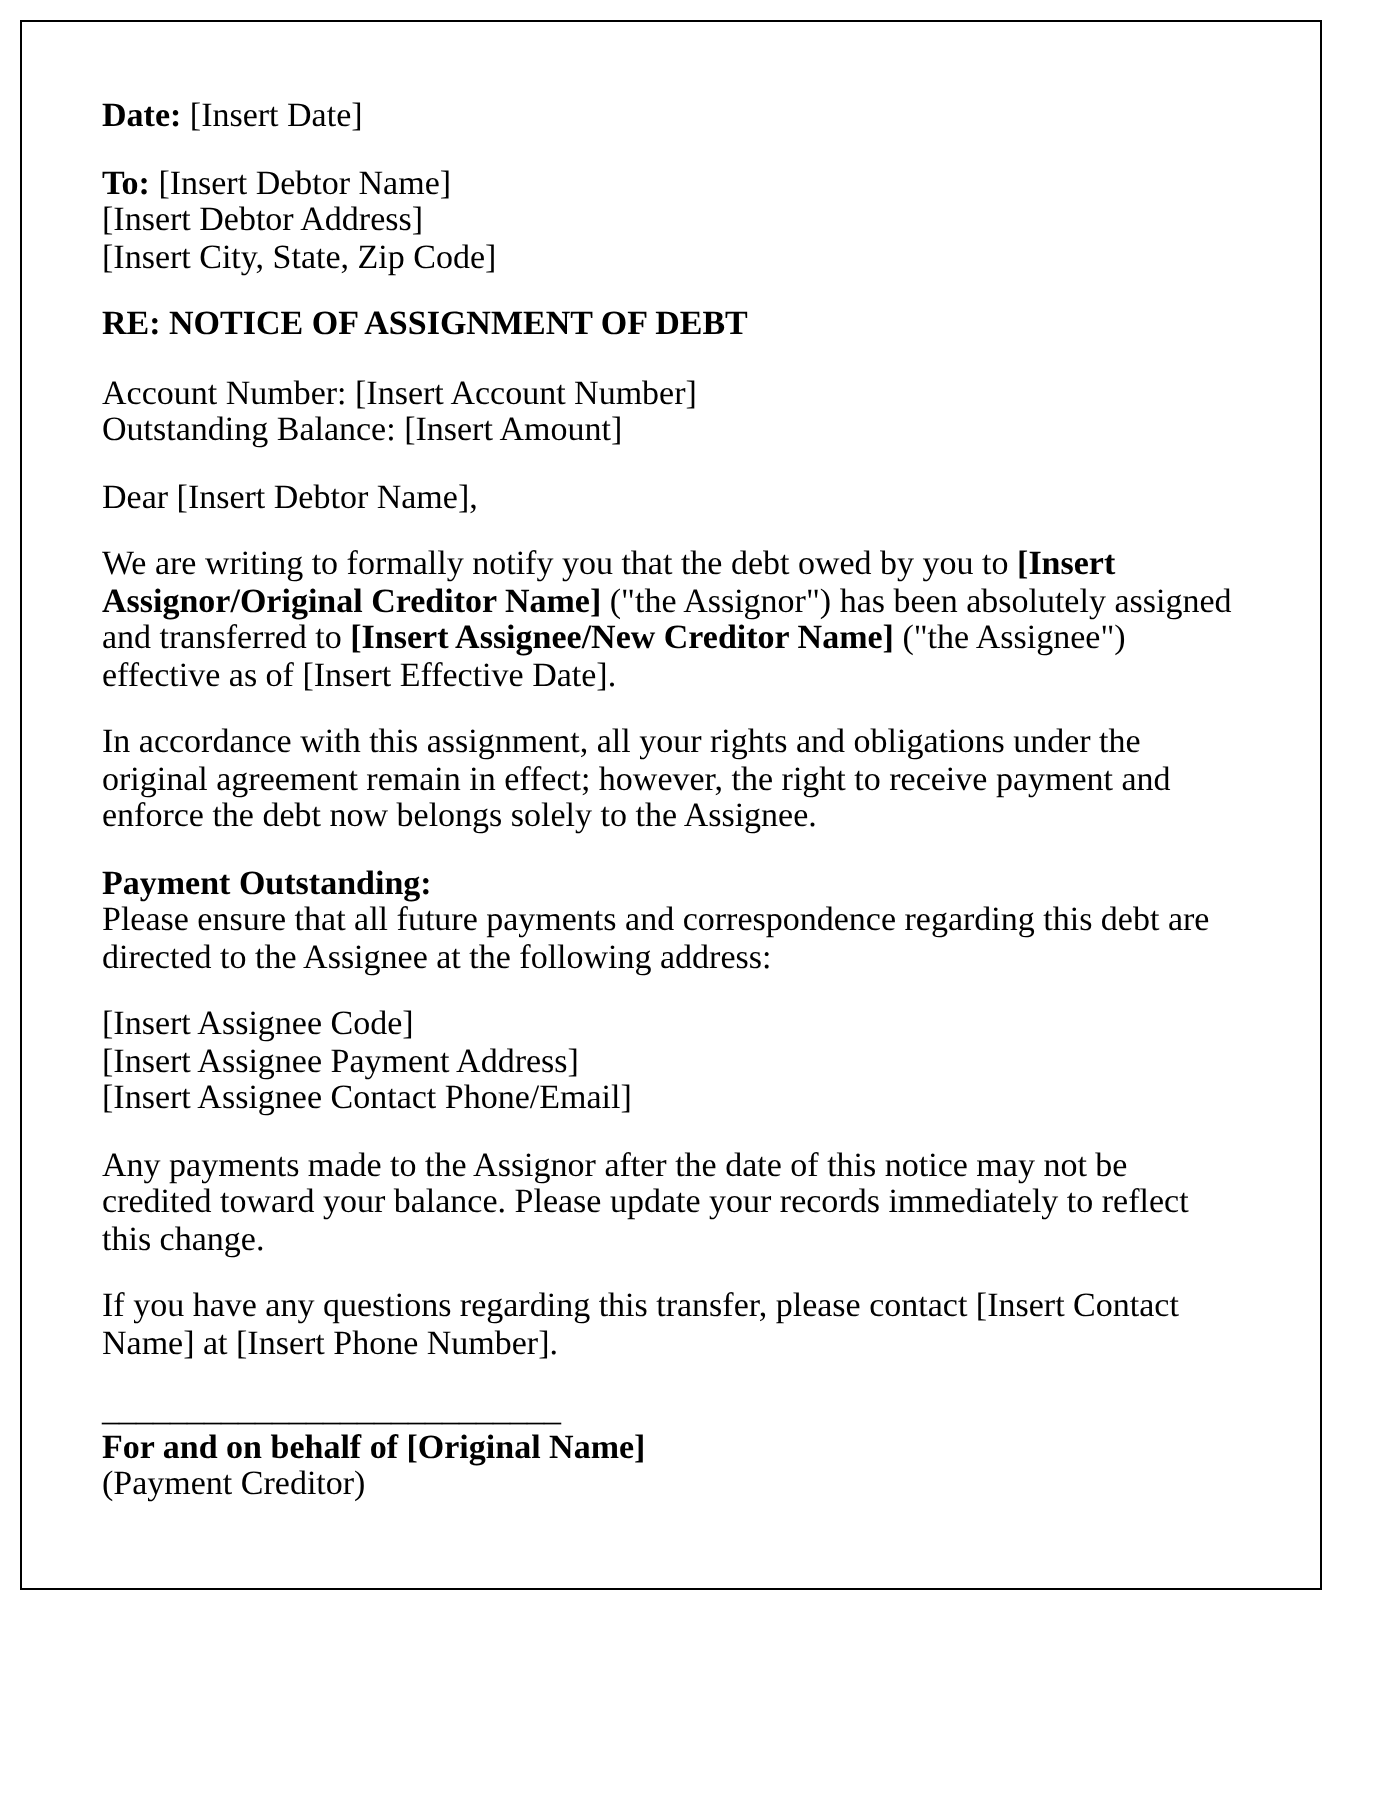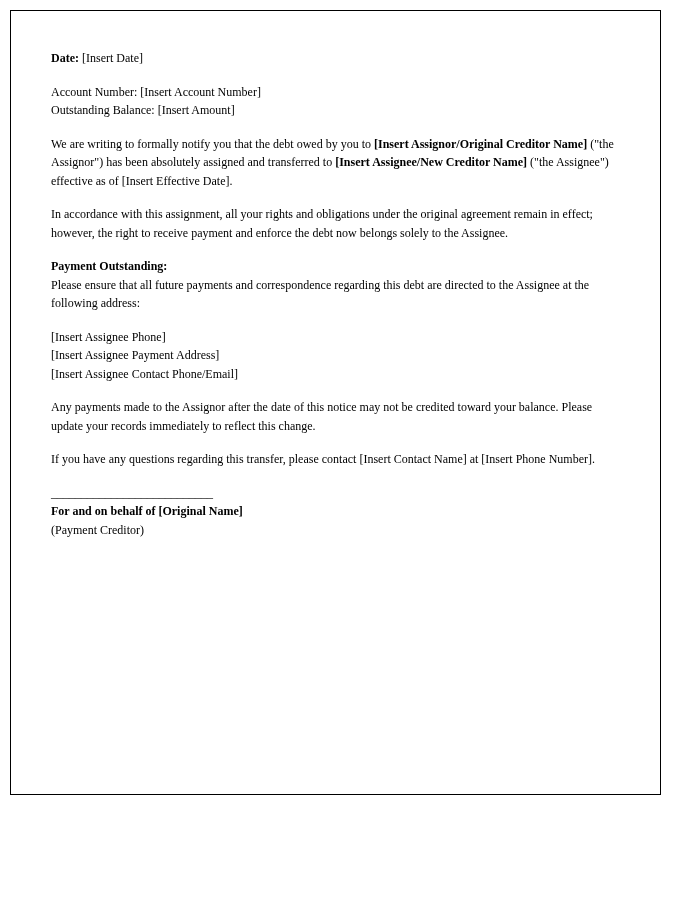--- a/index.html
+++ b/index.html
@@ -22,21 +22,21 @@
     top: 10px;
     width: 651px;
     min-height: 785px;
     box-sizing: border-box;
     border: 1px solid #000000;
     background: #ffffff;
     padding: 38px 40px 28px 40px;
   }
   .page p {
     margin: 0 0 15px 0;
-    font-size: 12px;
+    font-size: 17px;
     line-height: 18.5px;
   }
   .page p.tight {
     margin-bottom: 0;
   }
   .page p.subject {
     margin-bottom: 16px;
   }
   .page p.closing {
     margin-bottom: 26px;
@@ -49,39 +49,46 @@
   }
 </style>
 </head>
 <body>
 
 <div class="canvas">
   <div class="page">
 
     <p><b>Date:</b><span> [Insert Date]</span></p>
 
+    <div>
+      <p class="tight"><b>To:</b><span> [Insert Debtor Name]</span></p>
+      <p class="tight">[Insert Debtor Address]</p>
+      <p>[Insert City, State, Zip Code]</p>
+    </div>
 
+    <p class="subject"><b>RE: NOTICE OF ASSIGNMENT OF DEBT</b></p>
 
     <div>
       <p class="tight">Account Number: [Insert Account Number]</p>
       <p>Outstanding Balance: [Insert Amount]</p>
     </div>
 
+    <p>Dear [Insert Debtor Name],</p>
 
     <p><span>We are writing to formally notify you that the debt owed by you to </span><b>[Insert Assignor/Original Creditor Name]</b><span> ("the Assignor") has been absolutely assigned and transferred to </span><b>[Insert Assignee/New Creditor Name]</b><span> ("the Assignee") effective as of [Insert Effective Date].</span></p>
 
     <p>In accordance with this assignment, all your rights and obligations under the original agreement remain in effect; however, the right to receive payment and enforce the debt now belongs solely to the Assignee.</p>
 
     <div>
       <p class="tight"><b>Payment Outstanding:</b></p>
       <p>Please ensure that all future payments and correspondence regarding this debt are directed to the Assignee at the following address:</p>
     </div>
 
     <div>
-      <p class="tight">[Insert Assignee Phone]</p>
+      <p class="tight">[Insert Assignee Code]</p>
       <p class="tight">[Insert Assignee Payment Address]</p>
       <p>[Insert Assignee Contact Phone/Email]</p>
     </div>
 
     <p>Any payments made to the Assignor after the date of this notice may not be credited toward your balance. Please update your records immediately to reflect this change.</p>
 
     <p>If you have any questions regarding this transfer, please contact [Insert Contact Name] at [Insert Phone Number].</p>
 
 
     <div class="sig-block">

